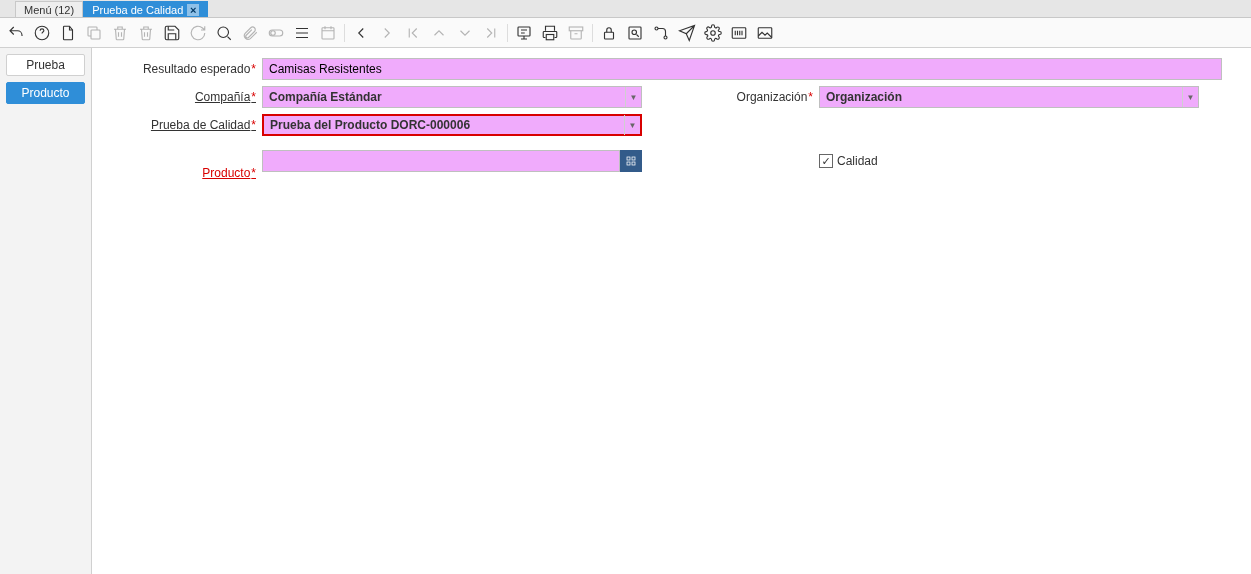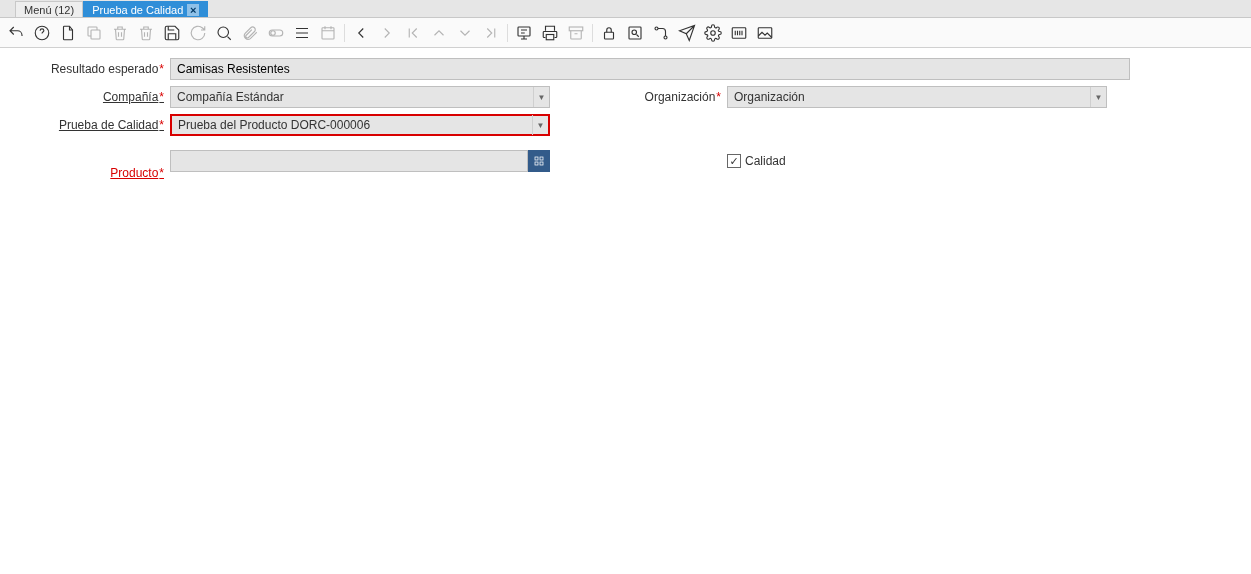--- a/index.html
+++ b/index.html
@@ -17,26 +17,26 @@
   .sidebar { width:92px; background:#f3f3f3; border-right:1px solid #d0d0d0; padding:6px; display:flex; flex-direction:column; gap:6px; }
   .side-item { background:#fff; border:1px solid #d0d0d0; height:22px; display:flex; align-items:center; justify-content:center; font-size:12px; cursor:pointer; border-radius:2px; }
   .side-item.active { background:#2f8ed8; color:#fff; border-color:#2f8ed8; }
   .form-area { flex:1; padding:10px 28px 10px 10px; }
   .row { display:flex; align-items:center; margin-bottom:6px; }
   .lbl { width:160px; text-align:right; padding-right:6px; font-size:12px; }
   .lbl.link { text-decoration:underline; color:#333; cursor:pointer; }
   .lbl.err { color:#d80000; text-decoration:underline;margin-top:24px; }
   .req { color:#d80000; margin-left:1px; }
   .field { display:flex; align-items:center; }
-  input.text, .combo { height:22px; border:1px solid #bfbfbf; padding:0 6px; font-size:12px; background:#e5e5e5; }
+  input.text, .combo { height:22px; border:1px solid #bfbfbf; padding:0 6px; font-size:12px; background:#f0abfc; }
   .combo { display:flex; align-items:center; justify-content:space-between; padding:0 0 0 6px; }
   .combo .arrow { width:16px; height:20px; display:flex; align-items:center; justify-content:center; border-left:1px solid #cfcfcf; color:#666; font-size:8px; }
   .prod-btn { width:22px; height:22px; background:#335b8a; color:#fff; display:flex; align-items:center; justify-content:center; font-size:10px; border:1px solid #335b8a; cursor:pointer; }
   .wide { width:960px; }
-  .half { width:380px; }
+  .half { width:380px;font-weight:bold; }
   .highlight { border:2px solid #d80000 !important; }
   .col2 { display:flex; gap:7px; }
   .rcol { display:flex; align-items:center; flex:1; }
   .rlabel { width:170px; text-align:right; padding-right:6px; font-size:12px; }
   .chk-wrap { display:flex; align-items:center; gap:4px; margin-left:170px; }
   .chk { width:14px; height:14px; border:1px solid #666; display:flex; align-items:center; justify-content:center; font-size:11px; background:#fff; }
   svg { stroke:#333; fill:none; stroke-width:1.5; }
   .disabled svg { stroke:#333; }
 </style>
 </head>
@@ -215,20 +215,28 @@
     </div>
   <div class="tb-icon">
       <svg width="18" height="18" viewBox="0 0 24 24">
         <rect x="3" y="5" width="18" height="14" rx="1"></rect>
         <path d="M3 16l5-5 4 4 3-3 6 6"></path>
       </svg>
     </div>
 </div>
 
 <div class="content">
+  <div class="sidebar">
+    <div class="side-item">
+      <span>Prueba</span>
+    </div>
+    <div class="side-item active">
+      <span>Producto</span>
+    </div>
+  </div>
 
   <div class="form-area">
 
     <div class="row">
       <div class="lbl"><span>Resultado esperado</span><span class="req">*</span></div>
       <div class="field">
           <input class="text wide" value="Camisas Resistentes" style="">
         </div>
     </div>
 

